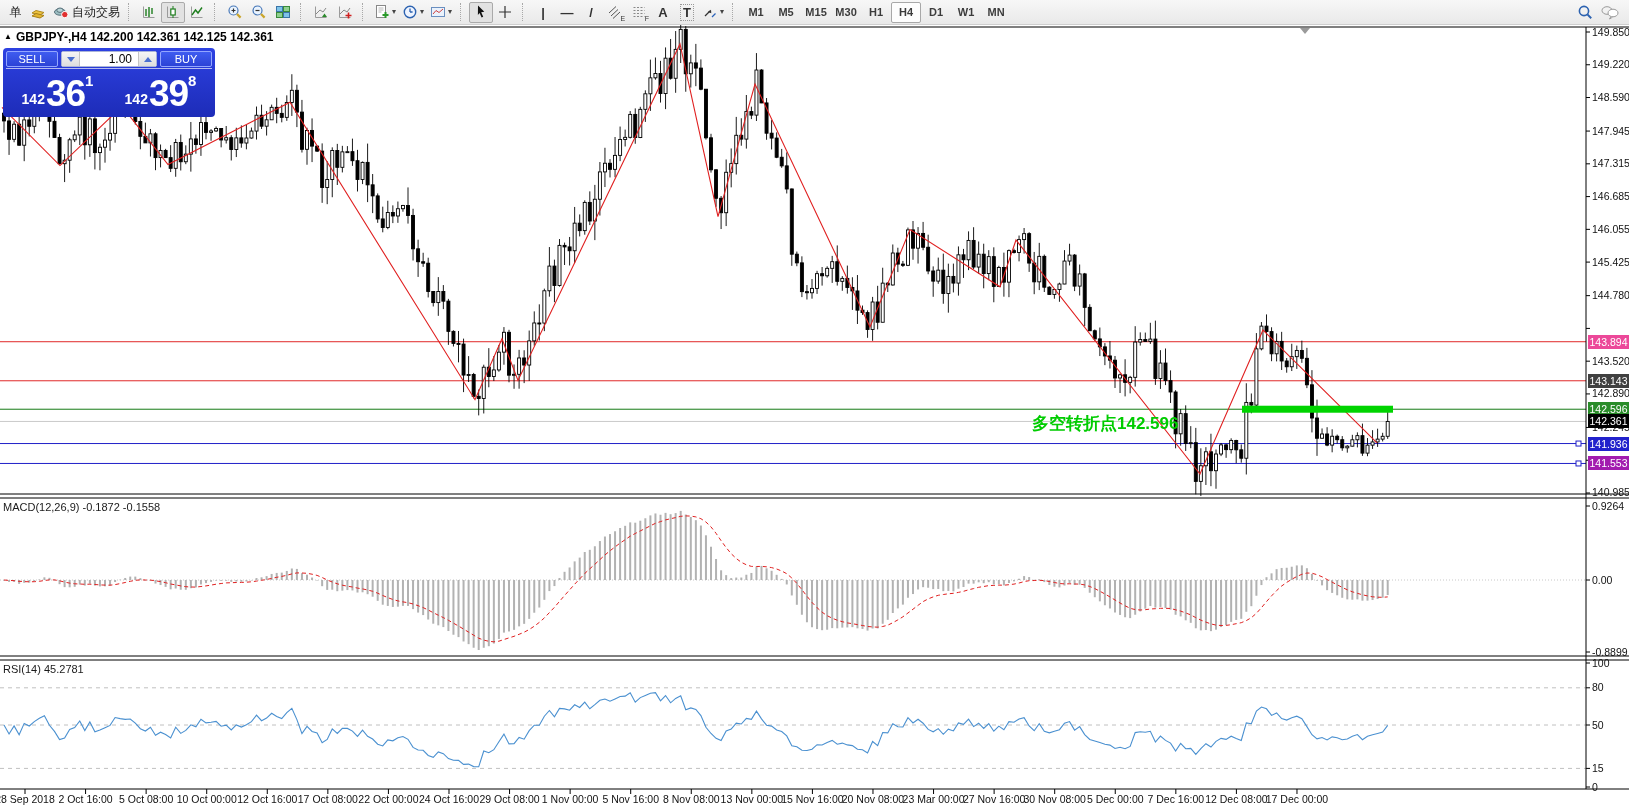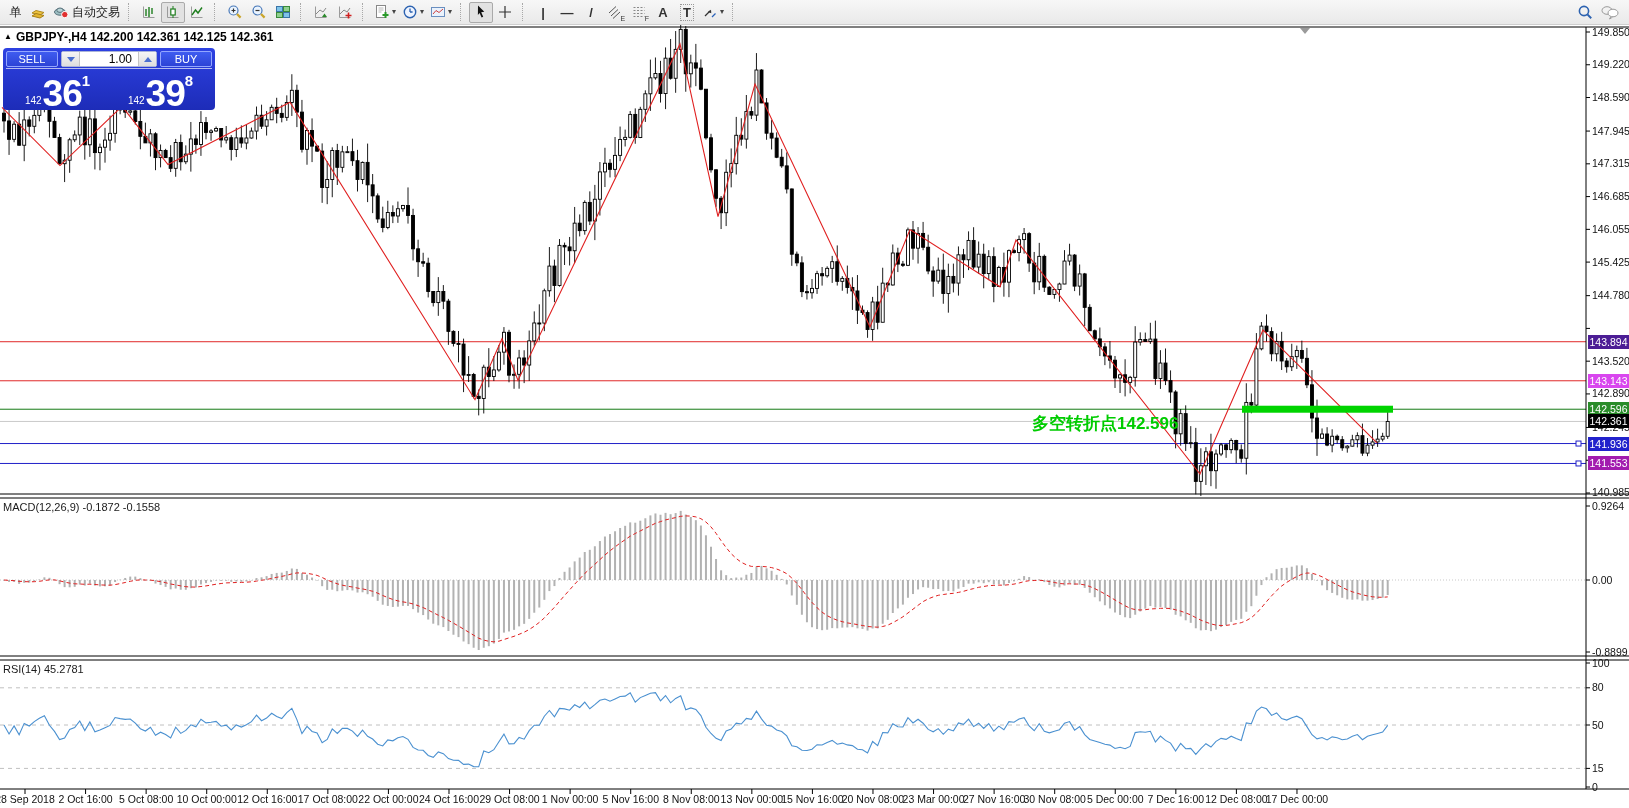--- a/index.html
+++ b/index.html
@@ -24,35 +24,35 @@
   .tb-right{margin-left:auto;display:flex;align-items:center;margin-right:4px;}
 
   
   .workspace{position:absolute;left:0;top:25px;width:1629px;height:783px;background:#fff;padding-left:11px;}
   #chart-svg{position:absolute;left:0;top:0;}
 
   .ohlc-title{position:absolute;left:4px;top:5px;font-size:12px;font-weight:bold;color:#000;white-space:nowrap;}
   .ohlc-title .tri{font-size:8px;vertical-align:2px;margin-right:4px;}
 
   
-  .trade-panel{position:absolute;left:3px;top:23px;width:212px;height:62px;
+  .trade-panel{position:absolute;left:3px;top:23px;width:212px;height:69px;
     background:linear-gradient(#2d41e2,#1d2cb8);border-radius:4px;box-sizing:border-box;padding:3px;}
   .tp-row{display:flex;height:16px;gap:3px;}
   .tp-sell,.tp-buy{width:52px;background:linear-gradient(#3f5cf0,#2c43d6);color:#fff;border:1px solid #93a6ff;
     border-radius:2px;font-size:11px;font-family:"Liberation Sans",sans-serif;padding:0;line-height:14px;}
   .tp-vol{flex:1;background:#fff;border:1px solid #aab4d8;border-radius:2px;display:flex;overflow:hidden;}
   .tp-spin{width:18px;background:linear-gradient(#f6f6f6,#dedede);border:none;border-right:1px solid #c4c4c4;
     display:flex;align-items:center;justify-content:center;padding:0;}
   .tp-spin.right{border-right:none;border-left:1px solid #c4c4c4;}
   .c-up{width:0;height:0;border-left:4px solid transparent;border-right:4px solid transparent;border-bottom:5px solid #4a6fd0;}
   .c-dn{width:0;height:0;border-left:4px solid transparent;border-right:4px solid transparent;border-top:5px solid #4a6fd0;}
   .tp-vol-val{flex:1;font-size:12px;color:#000000;display:flex;align-items:center;justify-content:flex-end;padding-right:6px;}
   .tp-prices{display:flex;color:#fff;height:42px;margin-top:1px;}
   .tp-price{flex:1;display:flex;align-items:flex-end;justify-content:center;padding-bottom:1px;border-top:1px solid rgba(255,255,255,.65);}
-  .tp-price .sm{font-size:10px;font-weight:normal;line-height:1;margin:0 1px 3px 0;}
+  .tp-price .sm{font-size:14px;font-weight:bold;line-height:1;margin:0 1px 3px 0;}
   .tp-price .big{font-size:37px;font-weight:bold;line-height:.82;letter-spacing:-1px;}
   .tp-price .sup{font-size:15px;font-weight:bold;align-self:flex-start;margin-top:3px;}
 
   .annotation{position:absolute;left:1032px;top:387px;font-size:17px;font-weight:bold;color:#00cc00;white-space:nowrap;}
 
   .ind-label{position:absolute;left:3px;font-size:11px;color:#1a1a1a;white-space:nowrap;}
   .macd-label{top:476px;}
   .rsi-label{top:638px;}
 
   .ax-lbl{position:absolute;left:1592px;font-size:10.5px;color:#111;white-space:nowrap;}
@@ -219,20 +219,31 @@
       <svg width="16" height="16">
         <path d="M3 12l5-5" stroke="#333" stroke-width="1.3"></path>
         <polygon points="8.8,5.6 9.6,9 6,8.4" fill="#333" transform="rotate(8 8 7)"></polygon>
         <path d="M10 13l3.5-3.5" stroke="#2a62b8" stroke-width="1.3"></path>
       </svg>
       <span class="caret">▾</span>
     </button>
 
     <span class="tb-sep"></span>
 
+    <span id="tf-group" style="display:flex;">
+        <button class="tb-btn tf-btn">M1</button>
+        <button class="tb-btn tf-btn">M5</button>
+        <button class="tb-btn tf-btn">M15</button>
+        <button class="tb-btn tf-btn">M30</button>
+        <button class="tb-btn tf-btn">H1</button>
+        <button class="tb-btn tf-btn active">H4</button>
+        <button class="tb-btn tf-btn">D1</button>
+        <button class="tb-btn tf-btn">W1</button>
+        <button class="tb-btn tf-btn">MN</button>
+      </span>
 
     <div class="tb-right">
       <button class="tb-btn">
         <svg width="17" height="17">
           <circle cx="7" cy="7" r="4.6" fill="none" stroke="#2c62b0" stroke-width="1.6"></circle>
           <line x1="10.4" y1="10.4" x2="14.2" y2="14.2" stroke="#2c62b0" stroke-width="2"></line>
         </svg>
       </button>
       <button class="tb-btn">
         <svg width="20" height="16">
@@ -1196,22 +1207,22 @@
         <div class="ax-lbl" style="left: 1592px; top: 165.087px;">146.685</div>
         <div class="ax-lbl" style="left: 1592px; top: 197.848px;">146.055</div>
         <div class="ax-lbl" style="left: 1592px; top: 230.609px;">145.425</div>
         <div class="ax-lbl" style="left: 1592px; top: 264.151px;">144.780</div>
         <div class="ax-lbl" style="left: 1592px; top: 296.912px; margin-top: 17px;">144.150</div>
         <div class="ax-lbl" style="left: 1592px; top: 329.673px;">143.520</div>
         <div class="ax-lbl" style="left: 1592px; top: 362.434px;">142.890</div>
         <div class="ax-lbl" style="left: 1592px; top: 395.976px;">142.245</div>
         <div class="ax-lbl" style="left: 1592px; top: 428.737px;">141.615</div>
         <div class="ax-lbl" style="left: 1592px; top: 461.498px;">140.985</div>
-        <div class="badge" style="left: 1588px; top: 309.724px; background: #4c1d95;">143.894</div>
-        <div class="badge" style="left: 1588px; top: 348.778px; background: #d946ef;">143.143</div>
+        <div class="badge" style="left: 1588px; top: 309.724px; background: #ec4899;">143.894</div>
+        <div class="badge" style="left: 1588px; top: 348.778px; background: #404040;">143.143</div>
         <div class="badge" style="left: 1588px; top: 377.223px; background: rgb(42, 140, 42);">142.596</div>
         <div class="badge" style="left: 1588px; top: 389.444px; background: rgb(0, 0, 0);">142.361</div>
         <div class="badge" style="left: 1588px; top: 411.544px; background: rgb(34, 34, 204);">141.936</div>
         <div class="badge" style="left: 1588px; top: 431.461px; background: #a21caf;">141.553</div>
       </div>
     <div id="macd-axis">
         <div class="ax-lbl" style="left: 1592px; top: 474.5px;">0.9264</div>
         <div class="ax-lbl" style="left: 1592px; top: 548.5px;">0.00</div>
         <div class="ax-lbl" style="left: 1592px; top: 620.5px;">-0.8899</div>
       </div>

